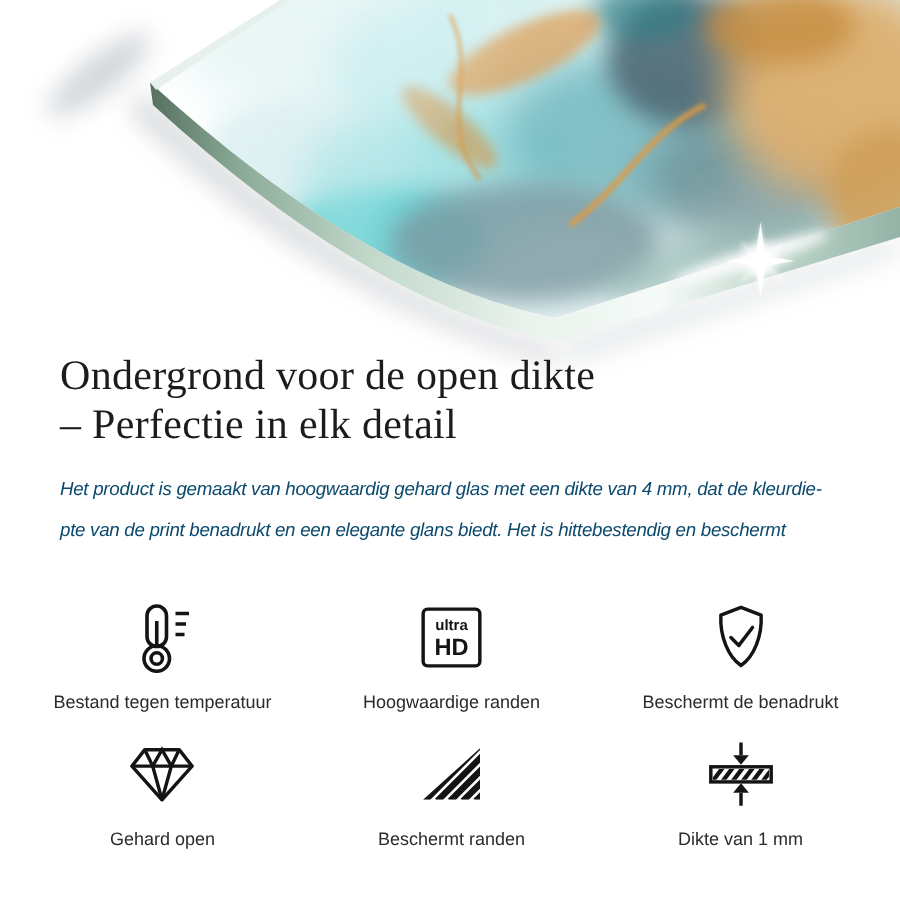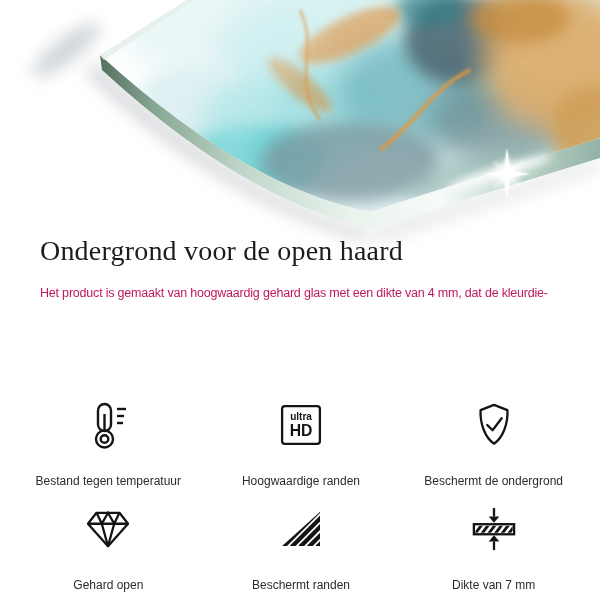--- a/index.html
+++ b/index.html
@@ -2,27 +2,27 @@
 <html><head>
 <meta charset="utf-8">
 <style>
   html,body{margin:0;padding:0;background:#ffffff;}
   .page{position:relative;width:600px;height:600px;background:#ffffff;overflow:hidden;
         font-family:"Liberation Sans",sans-serif;color:#2f2f2f;}
   .hero{position:absolute;top:0;left:0;width:600px;height:250px;}
   .content{position:absolute;top:234px;left:40px;width:530px;}
   h1.title{margin:0;font-family:"Liberation Serif",serif;font-weight:400;
            font-size:28px;line-height:33px;color:#1c1c1c;letter-spacing:.2px;}
-  .para{margin-top:13px;font-size:12.5px;line-height:26.6px;color:#be185d;letter-spacing:-.2px;}
+  .para{margin-top:13px;font-size:12.5px;line-height:26.6px;color:#0c4a6e;letter-spacing:-.2px;font-style:italic;}
   .para div{white-space:nowrap;}
   .features{position:absolute;top:400px;left:12px;width:578px;
             display:grid;grid-template-columns:1fr 1fr 1fr;row-gap:16px;}
   .feature{display:flex;flex-direction:column;align-items:center;}
   .icon-box{height:50px;display:flex;align-items:center;justify-content:center;}
-  .feature-label{margin-top:24px;font-size:12px;color:#2b2b2b;letter-spacing:0;}
+  .feature-label{margin-top:11px;font-size:12px;color:#2b2b2b;letter-spacing:0;}
   svg .stroke{fill:none;stroke:#141414;stroke-width:2.4;}
   svg .fillb{fill:#141414;}
   .badge-top{font:700 10.5px "Liberation Sans",sans-serif;fill:#141414;}
   .badge-bottom{font:700 16.5px "Liberation Sans",sans-serif;fill:#141414;}
 </style>
 </head>
 <body>
 
 <div class="page">
 
@@ -94,24 +94,26 @@
         <circle cx="507" cy="174" r="11" fill="#ffffff" opacity="0.95" filter="url(#b4)"></circle>
         <path d="M507,148 L510.2,170.8 L530,174 L510.2,177.2 L507,198 L503.8,177.2 L484,174 L503.8,170.8 Z" fill="#ffffff" opacity="0.7" filter="url(#b2)"></path>
         <path d="M507,148 L510.2,170.8 L530,174 L510.2,177.2 L507,198 L503.8,177.2 L484,174 L503.8,170.8 Z" fill="#ffffff" opacity="0.95"></path>
         <path d="M494,162 L522,188 M522,162 L494,188" stroke="#ffffff" stroke-width="1.4" opacity="0.8" filter="url(#b2)"></path>
       </g>
     </svg>
   </div>
 
   <div class="content">
     <h1 class="title">
-      <span>Ondergrond voor de open haard</span><br>
+      <span>Ondergrond voor de open dikte</span><br>
+      <span>– Perfectie in elk detail</span>
     </h1>
     <div class="para">
       <div>Het product is gemaakt van hoogwaardig gehard glas met een dikte van 4 mm, dat de kleurdie-</div>
+      <div>pte van de print benadrukt en een elegante glans biedt. Het is hittebestendig en beschermt</div>
     </div>
   </div>
 
   <div class="features">
 
     <div class="feature">
       <div class="icon-box">
         <svg width="40" height="48" viewBox="0 0 40 48">
           <rect class="stroke" x="10" y="3" width="13" height="27" rx="6.5"></rect>
           <circle class="stroke" cx="16.5" cy="38" r="8.5"></circle>
@@ -136,21 +138,21 @@
       <div class="feature-label">Hoogwaardige randen</div>
     </div>
 
     <div class="feature">
       <div class="icon-box">
         <svg width="44" height="46" viewBox="0 0 44 48">
           <path class="stroke" stroke-width="2.6" stroke-linejoin="round" d="M22,3 L36,8.5 C36.8,23 31,37.5 22,43.5 C13,37.5 7.2,23 8,8.5 Z"></path>
           <path class="stroke" stroke-width="2.8" stroke-linecap="round" stroke-linejoin="round" d="M15,24 L20.5,29.5 L30,17"></path>
         </svg>
       </div>
-      <div class="feature-label">Beschermt de ondergrond</div>
+      <div class="feature-label">Beschermt de benadrukt</div>
     </div>
 
     <div class="feature">
       <div class="icon-box">
         <svg width="46" height="42" viewBox="0 0 48 44">
           <path class="stroke" stroke-linejoin="round" d="M12,5 L36,5 L45,16.5 L24,40 L3,16.5 Z"></path>
           <path class="stroke" stroke-width="2" d="M3,16.5 L45,16.5"></path>
           <path class="stroke" stroke-width="2" d="M12,5 L17.5,16.5 L24,5 L30.5,16.5 L36,5"></path>
           <path class="stroke" stroke-width="2" d="M17.5,16.5 L24,40 M30.5,16.5 L24,40"></path>
         </svg>
@@ -191,17 +193,17 @@
             <line x1="30" y1="32" x2="42" y2="16"></line>
             <line x1="37" y1="32" x2="49" y2="16"></line>
           </g>
           <rect class="stroke" x="3" y="19" width="42" height="10.5"></rect>
           <line class="stroke" x1="24" y1="2" x2="24" y2="11" stroke-width="2.6"></line>
           <path class="fillb" d="M18.5,11 L29.5,11 L24,17.5 Z"></path>
           <line class="stroke" x1="24" y1="46" x2="24" y2="37" stroke-width="2.6"></line>
           <path class="fillb" d="M18.5,37 L29.5,37 L24,30.5 Z"></path>
         </svg>
       </div>
-      <div class="feature-label">Dikte van 7 mm</div>
+      <div class="feature-label">Dikte van 1 mm</div>
     </div>
 
   </div>
 </div>
 
 </body></html>

